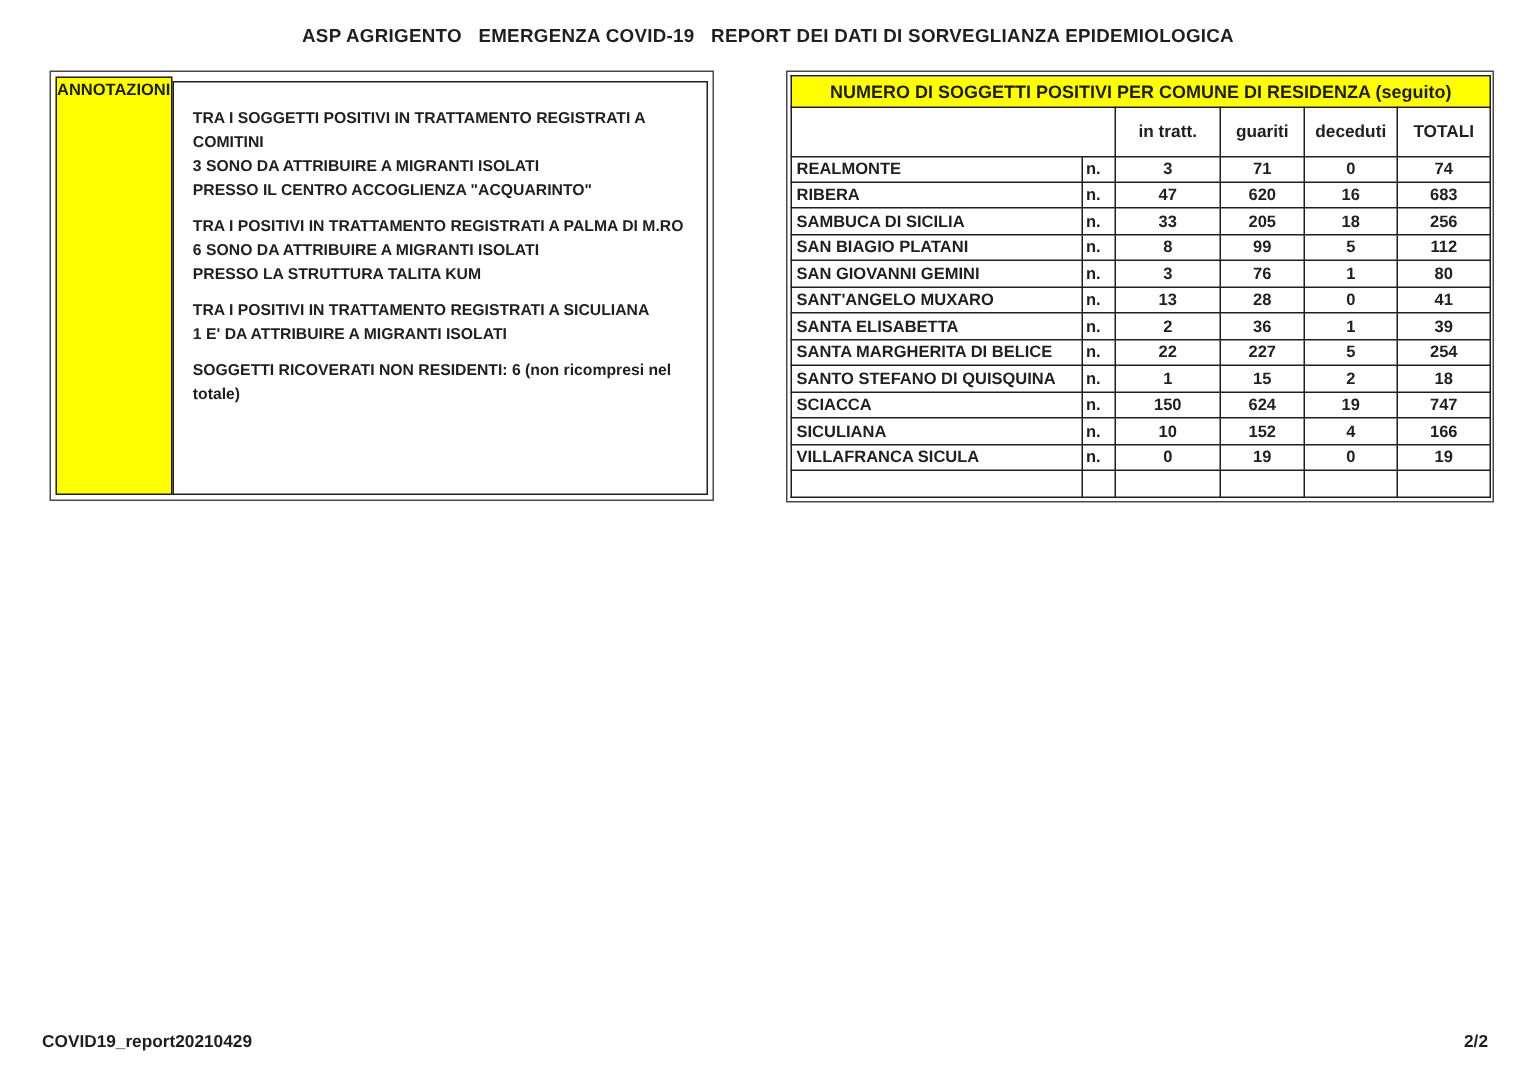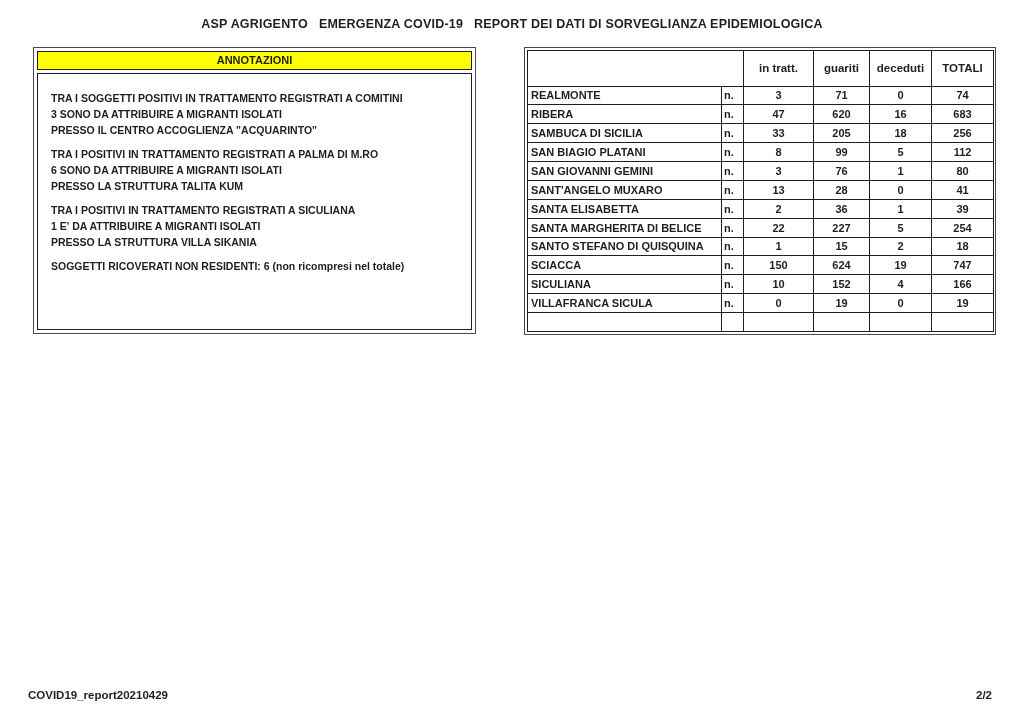--- a/index.html
+++ b/index.html
@@ -15,21 +15,21 @@
   }
   .doc-title {
     position:absolute; top:17px; left:0; width:100%;
     text-align:center; font-size:12.5px; letter-spacing:.2px;
     white-space:pre;
   }
   
   .annotations-panel {
     position:absolute; left:33px; top:47px; width:443px; height:287px;
     border:1px solid var(--frame); padding:3px;
-    display:flex; flex-direction:column; background:#fff;
+    display:flex; flex-direction:row; background:#fff;
   }
   .annotations-header {
     border:1.5px solid var(--ink); background:var(--hl);
     text-align:center; font-size:11px; line-height:15px; padding:1px 0;
   }
   .annotations-body {
     border:1.5px solid var(--ink); margin-top:3px; flex:1;
     padding:16px 13px 0 13px; font-size:10.5px; line-height:16px;
     overflow:hidden;
   }
@@ -69,39 +69,41 @@
         <div>PRESSO IL CENTRO ACCOGLIENZA "ACQUARINTO"</div>
       </div>
       <div class="para">
         <div>TRA I POSITIVI IN TRATTAMENTO REGISTRATI A PALMA DI M.RO</div>
         <div>6 SONO DA ATTRIBUIRE A MIGRANTI ISOLATI</div>
         <div>PRESSO LA STRUTTURA TALITA KUM</div>
       </div>
       <div class="para">
         <div>TRA I POSITIVI IN TRATTAMENTO REGISTRATI A SICULIANA</div>
         <div>1 E' DA ATTRIBUIRE A MIGRANTI ISOLATI</div>
-        <div>PRESSO LA STRUTTURA VILLA SIKANIA</div>
       </div>
       <div class="para">
         <div>SOGGETTI RICOVERATI NON RESIDENTI: 6 (non ricompresi nel totale)</div>
       </div>
     </div>
 </div>
 
 <div class="table-panel">
   <table>
     <colgroup>
       <col style="width:194px">
         <col style="width:22px">
         <col style="width:70px">
       <col style="width:56px">
         <col style="width:62px">
         <col style="width:62px">
     </colgroup>
     <tbody>
+        <tr>
+      <td class="t-title" colspan="6">NUMERO DI SOGGETTI POSITIVI PER COMUNE DI RESIDENZA (seguito)</td>
+    </tr>
     <tr>
       <td class="t-colhead" colspan="2"></td>
       <td class="t-colhead">in tratt.</td>
       <td class="t-colhead">guariti</td>
       <td class="t-colhead">deceduti</td>
       <td class="t-colhead">TOTALI</td>
     </tr>
     </tbody>
       <tbody>
         <tr>

